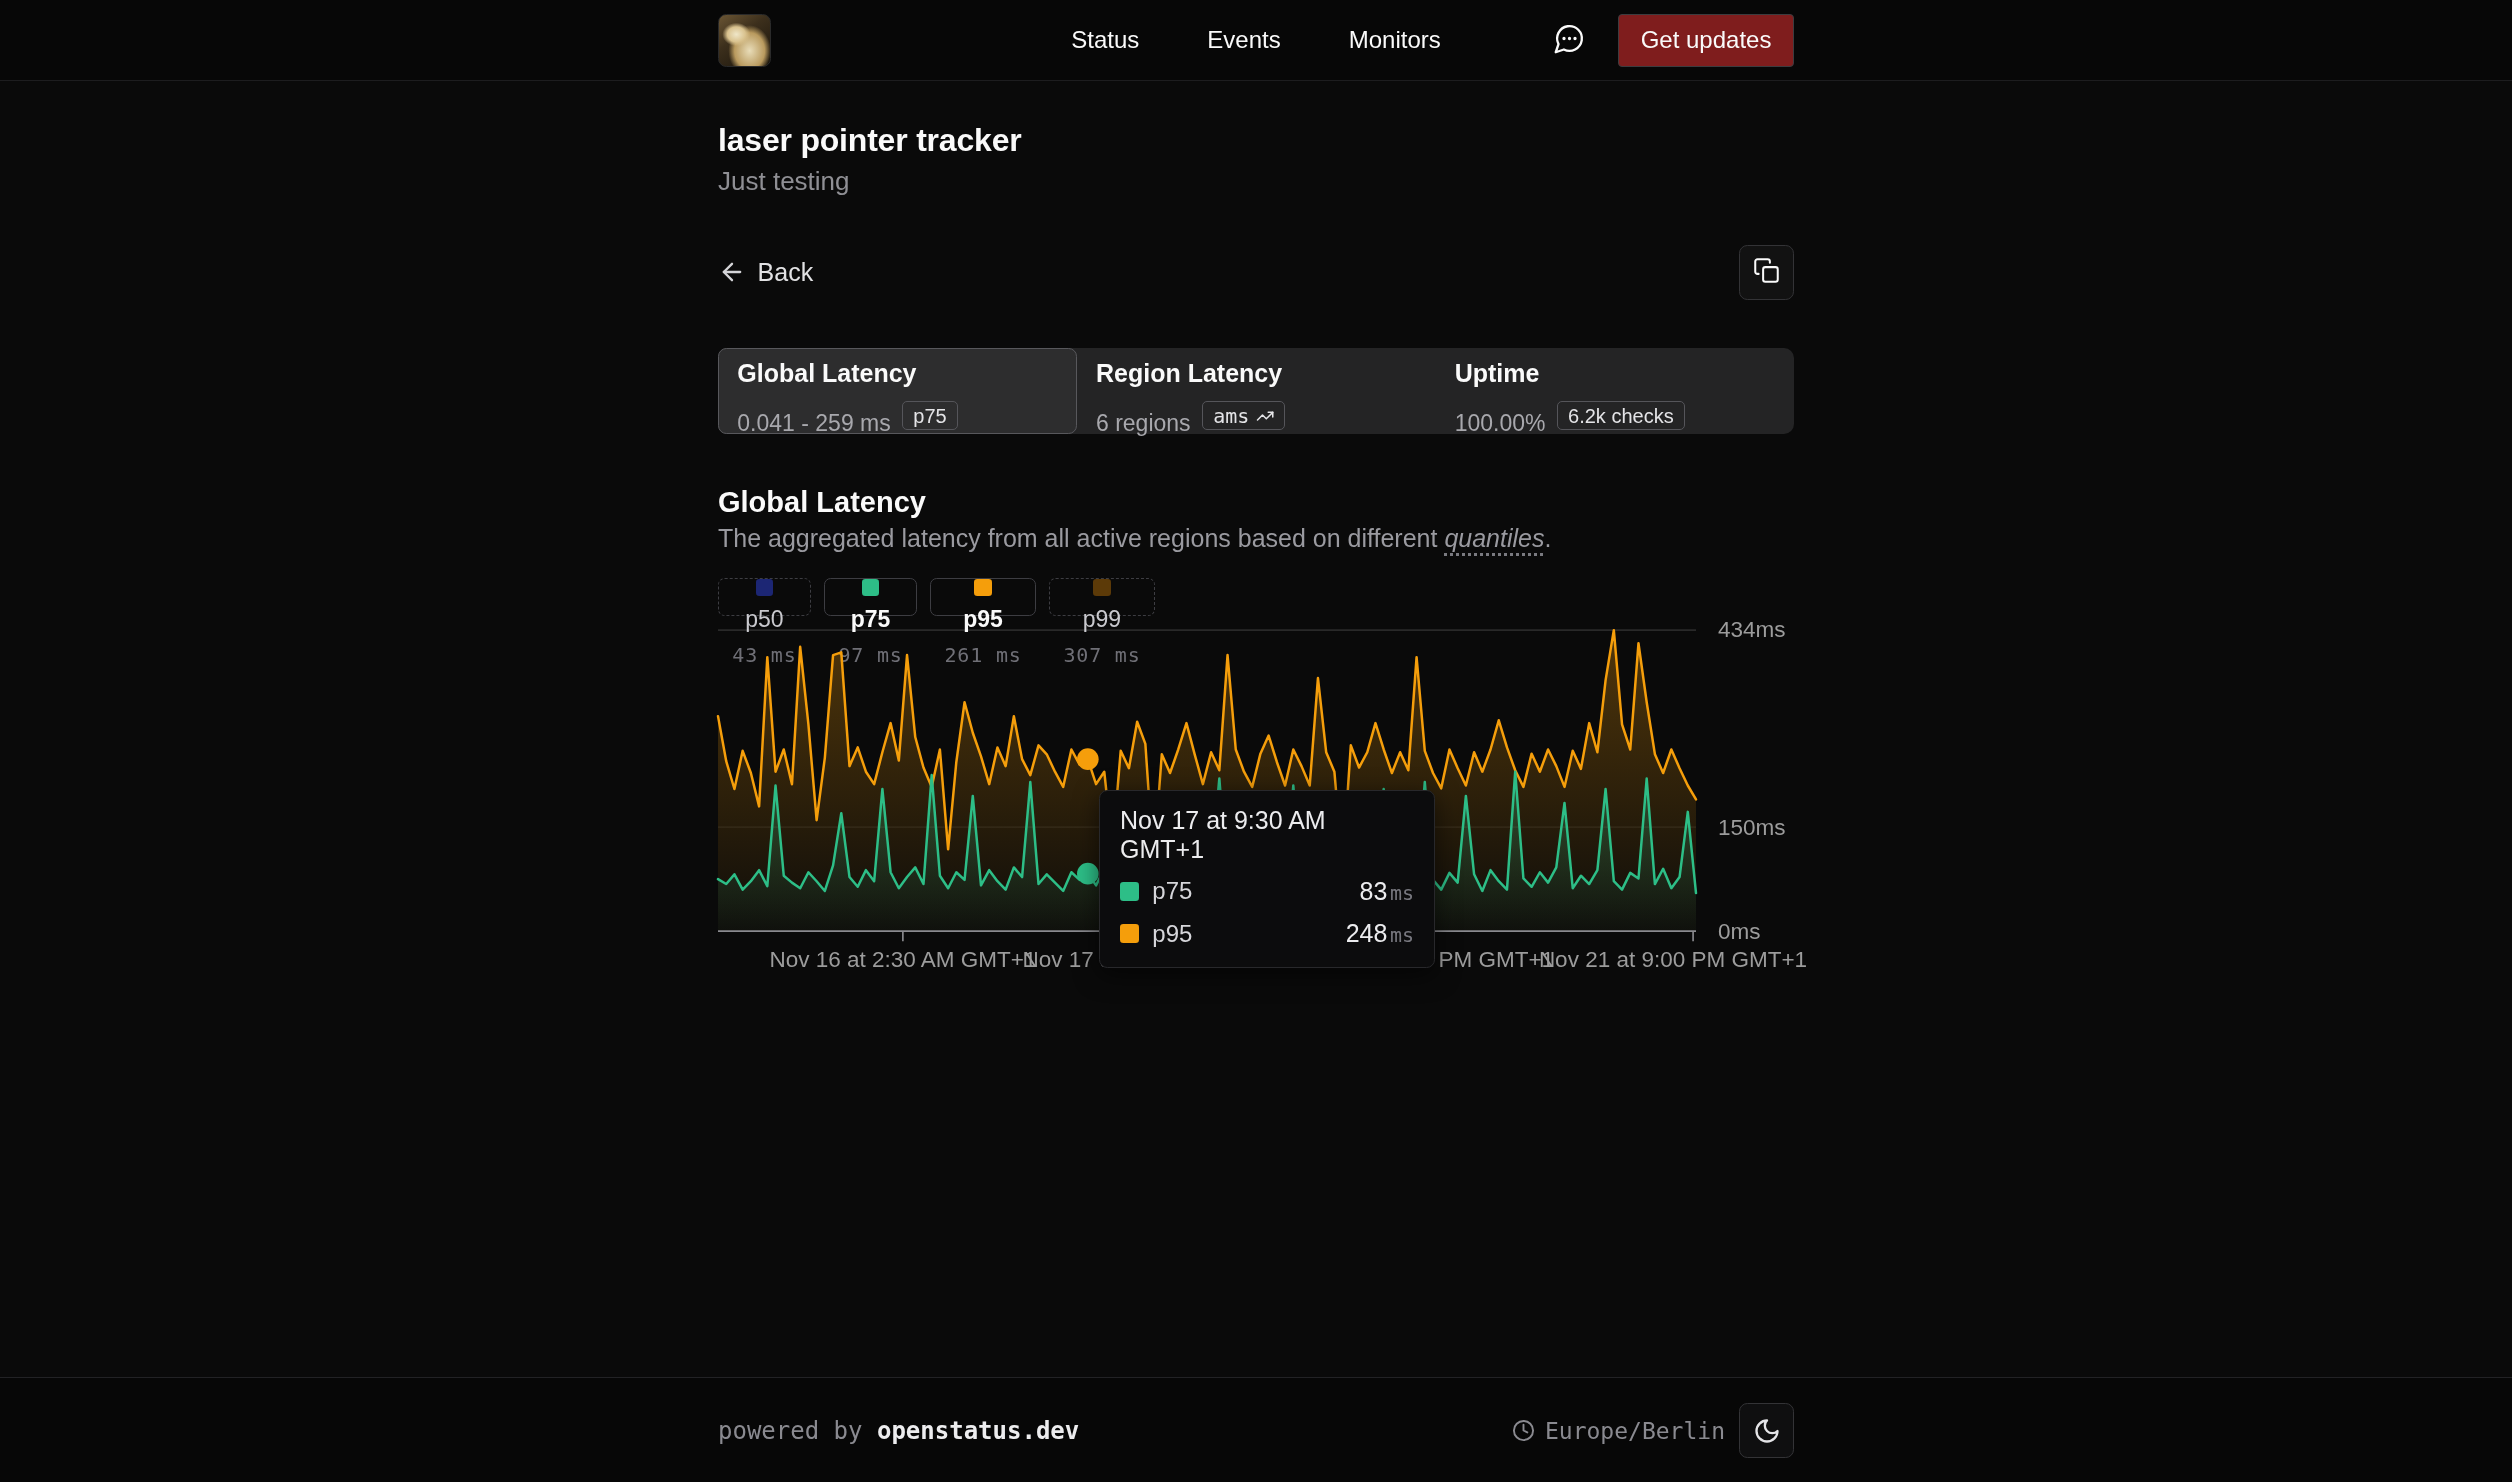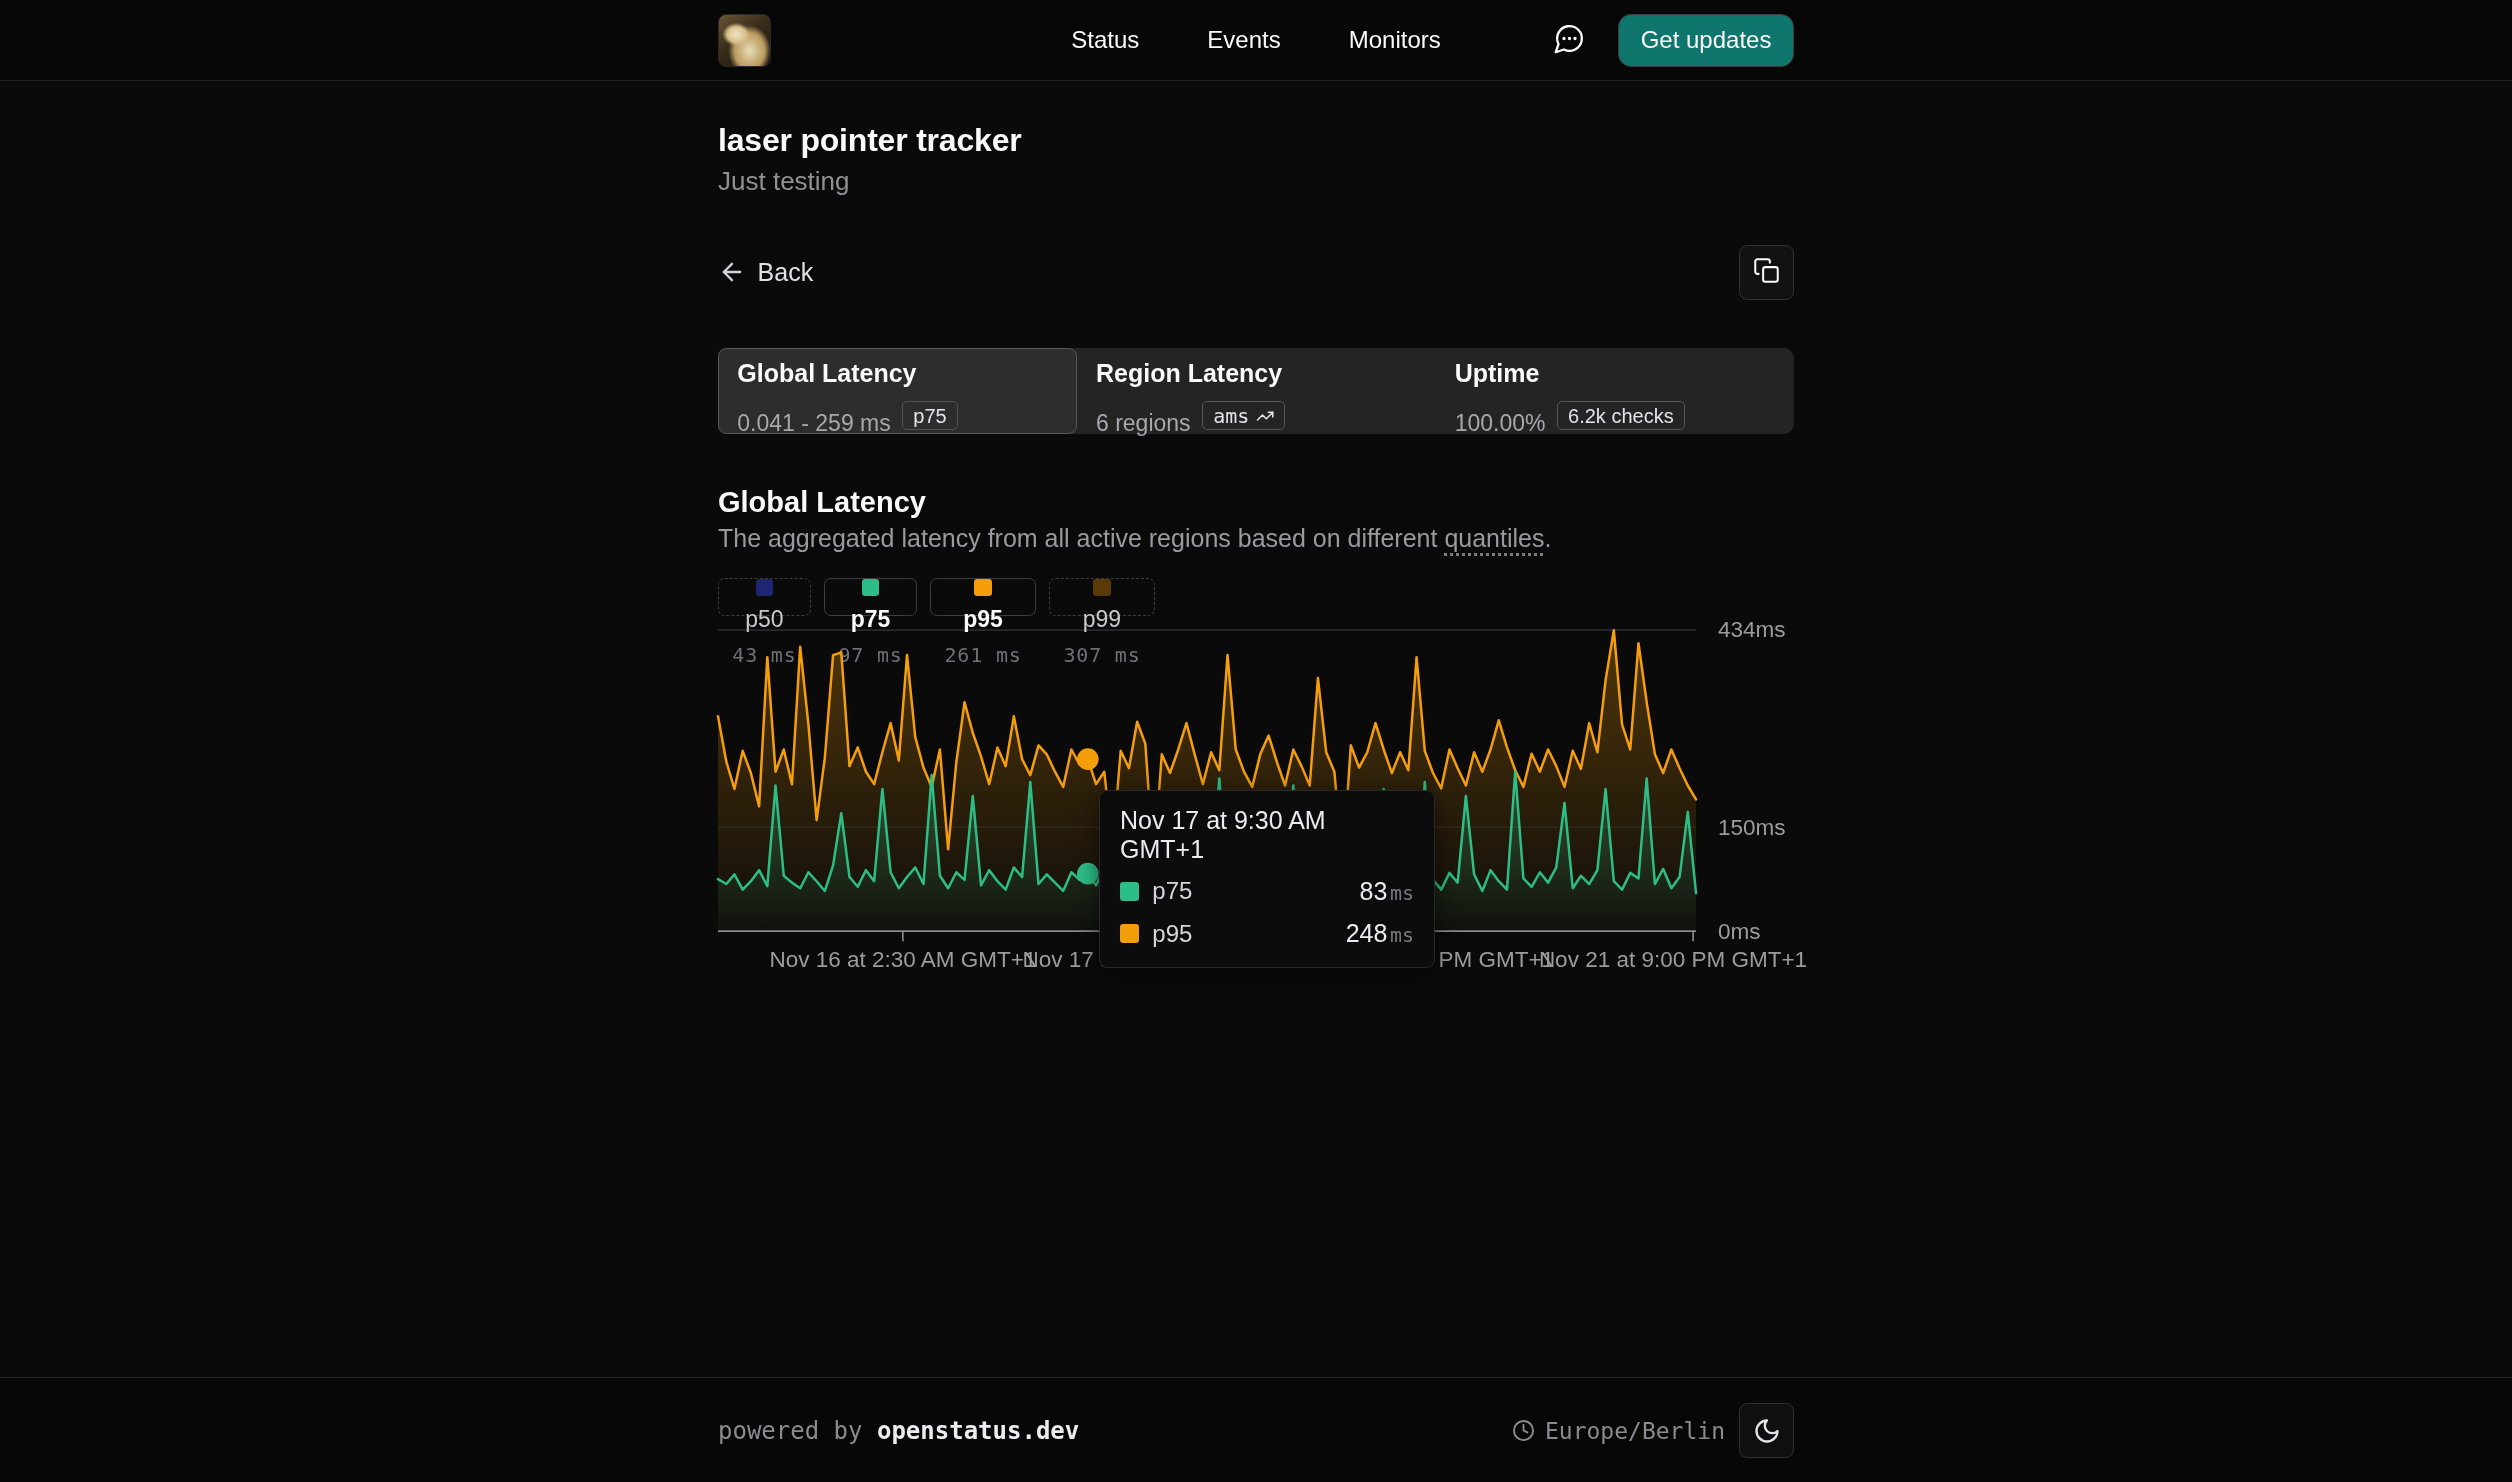--- a/index.html
+++ b/index.html
@@ -18,21 +18,21 @@
   .logo { width:53px; height:53px; border-radius:8.3px; overflow:hidden; flex:none; cursor:pointer;
     background:
       radial-gradient(20px 16.6px at 34% 38%, #efe6c8 0%, #d9c28e 45%, transparent 70%),
       radial-gradient(25px 30px at 60% 70%, #e8dcb8 0%, #b99a5e 60%, transparent 85%),
       linear-gradient(145deg, #6b5634 0%, #3c2f1c 40%, #17120a 100%);
     border:0.8px solid #2a2a2a; }
   .nav-center { position:absolute; left:50%; top:0; height:100%; transform:translateX(-50%); display:flex; align-items:center; gap:68px; }
   .nav-link { font-size:24px; color:#fafafa; cursor:pointer; white-space:nowrap; }
   .header-right { margin-left:auto; display:flex; align-items:center; gap:32px; }
   .icon-btn { background:none; border:none; color:#fafafa; cursor:pointer; display:flex; align-items:center; }
-  .get-updates { height:53px; padding:0 21.6px; background:#0f766e; border:1.7px solid #3c3c3f; border-radius:13px;
+  .get-updates { height:53px; padding:0 21.6px; background:#7f1d1d; border:1.7px solid #3c3c3f; border-radius:4px;
     color:#fafafa; font-size:24px; font-weight:500; cursor:pointer; font-family:inherit; }
 
   
   .main { flex:1 1 auto; }
   .container { width:1076px; margin:0 auto; }
   .page-title { margin-top:41px; font-size:32px; font-weight:700; letter-spacing:-0.2px; }
   .page-subtitle { margin-top:6.7px; font-size:26px; color:#8f8f94; }
 
   .toolbar-row { margin-top:48px; display:flex; align-items:center; justify-content:space-between; height:55px; }
   .back-link { display:flex; align-items:center; gap:11.6px; font-size:25px; color:#e2e2e4; cursor:pointer; background:none; border:none; font-family:inherit; }
@@ -46,21 +46,21 @@
   .tab.selected { background:#2d2d2e; border-color:#58585c; }
   .tab-title { font-size:25px; font-weight:600; color:#fafafa; }
   .tab-sub { margin-top:5.8px; display:flex; align-items:center; gap:11.6px; }
   .tab-value { font-size:23px; color:#a8a8ad;margin-top:16px; }
   .chip { display:inline-flex; align-items:center; gap:6.7px; border:1.7px solid #55555a; border-radius:5px;
     padding:2.5px 10px; font-size:20px; color:#e4e4e7; background:transparent; line-height:1.1; }
 
   
   .section-title { margin-top:52px; font-size:29px; font-weight:600; }
   .section-desc { margin-top:5px; font-size:25px; color:#9a9aa0; }
-  .section-desc .ulink { text-decoration:underline dotted #7a7a80 2.5px; text-underline-offset:5.8px; cursor:pointer; }
+  .section-desc .ulink { text-decoration:underline dotted #7a7a80 2.5px; text-underline-offset:5.8px; cursor:pointer;font-style:italic; }
 
   
   .legend { margin-top:25px; display:flex; gap:13.3px; }
   .legend-chip { display:flex; align-items:center; gap:10px; height:38px; padding:0 13.3px;
     border:1.7px solid #3d3d42; border-radius:6.7px; background:transparent; cursor:pointer; font-family:inherit;flex-direction:column; }
   .legend-chip.inactive { border-style:dashed; }
   .legend-swatch { width:17.5px; height:17.5px; border-radius:3.3px; flex:none; }
   .legend-chip.inactive .legend-swatch { opacity:.55; }
   .legend-label { font-size:23px; font-weight:600; color:#fafafa; }
   .legend-chip.inactive .legend-label { font-weight:400; color:#c9c9ce; }

